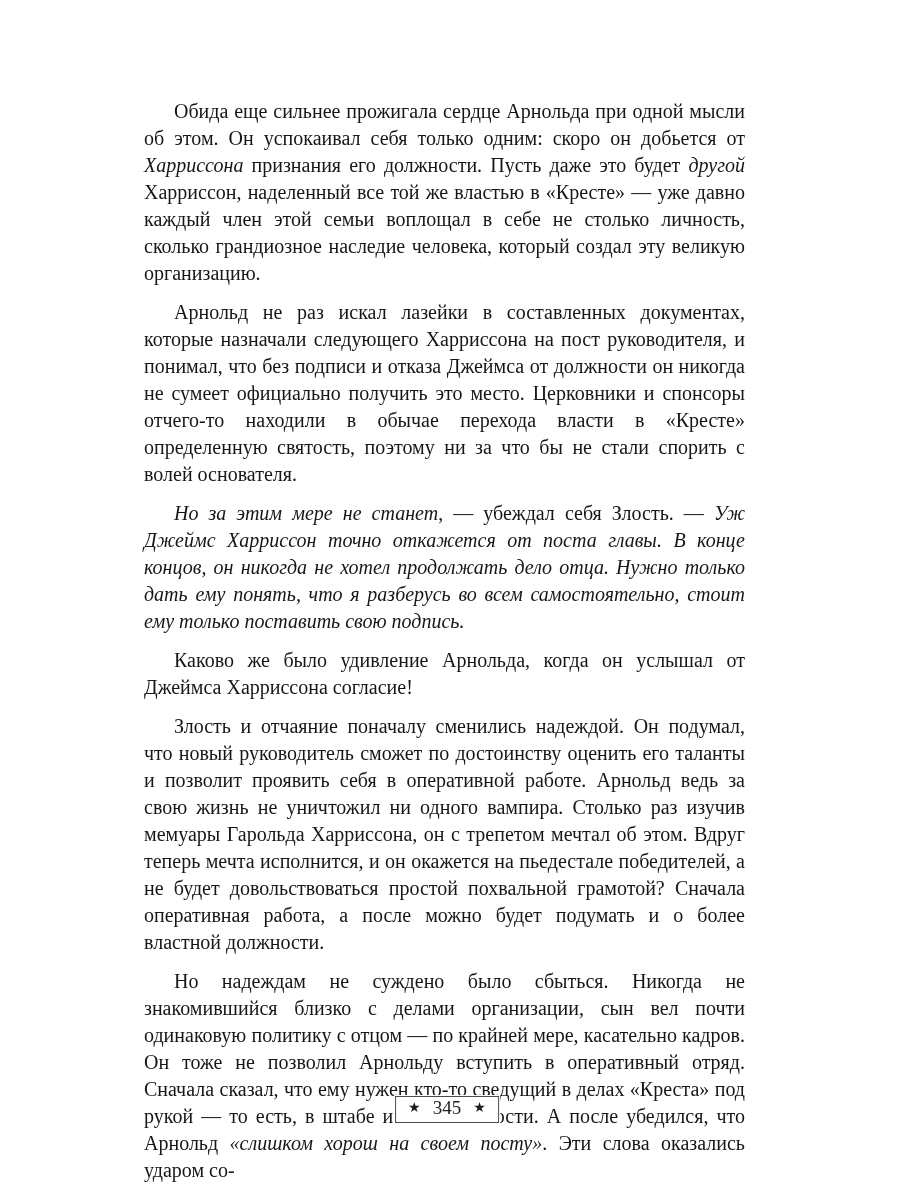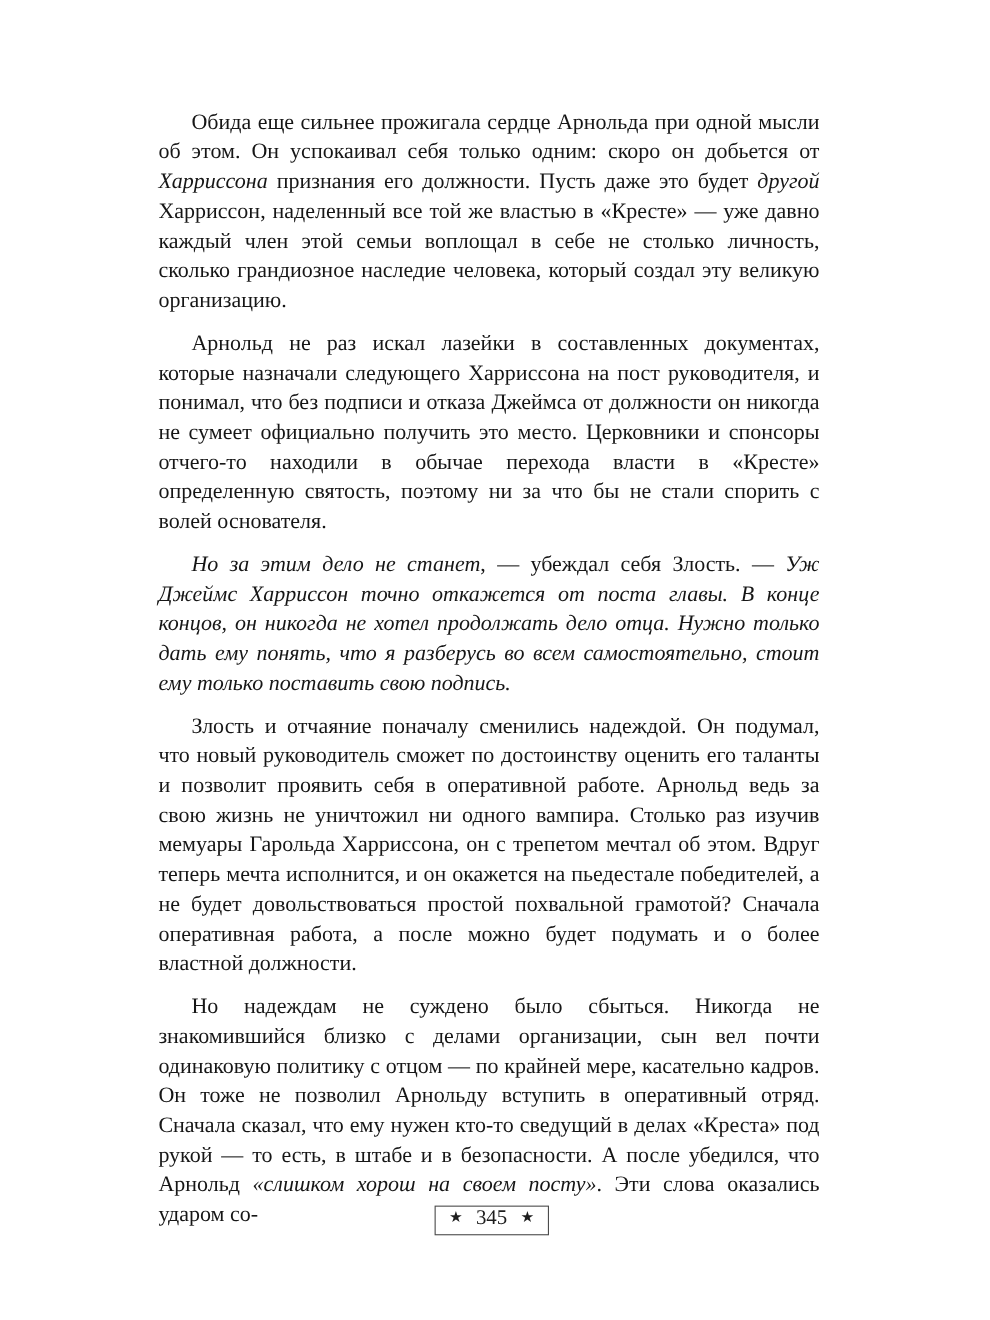--- a/index.html
+++ b/index.html
@@ -64,21 +64,22 @@
 </style>
 </head>
 <body>
 
 <div class="page">
 
   <div class="text-block">
 
   <p class="para"><span>Обида еще сильнее прожигала сердце Арнольда при одной мысли об этом. Он успокаивал себя только одним: скоро он добьется от </span><em>Харриссона</em><span> признания его должности. Пусть даже это будет </span><em>другой</em><span> Харриссон, наделенный все той же властью в «Кресте» — уже давно каждый член этой семьи воплощал в себе не столько личность, сколько грандиозное наследие человека, который создал эту великую организацию.</span></p>
       <p class="para"><span>Арнольд не раз искал лазейки в составленных документах, которые назначали следующего Харриссона на пост руководителя, и понимал, что без подписи и отказа Джеймса от должности он никогда не сумеет официально получить это место. Церковники и спонсоры отчего-то находили в обычае перехода власти в «Кресте» определенную святость, поэтому ни за что бы не стали спорить с волей основателя.</span></p>
-      <p class="para"><em>Но за этим дело не станет</em><span>, — убеждал себя Злость. — </span><em>Уж Джеймс Харриссон точно откажется от поста главы. В конце концов, он никогда не хотел продолжать дело отца. Нужно только дать ему понять, что я разберусь во всем самостоятельно, стоит ему только поставить свою подпись.</em></p>
+      <p class="para"><em>Но за этим мере не станет</em><span>, — убеждал себя Злость. — </span><em>Уж Джеймс Харриссон точно откажется от поста главы. В конце концов, он никогда не хотел продолжать дело отца. Нужно только дать ему понять, что я разберусь во всем самостоятельно, стоит ему только поставить свою подпись.</em></p>
+      <p class="para"><span>Каково же было удивление Арнольда, когда он услышал от Джеймса Харриссона согласие!</span></p>
       <p class="para"><span>Злость и отчаяние поначалу сменились надеждой. Он подумал, что новый руководитель сможет по достоинству оценить его таланты и позволит проявить себя в оперативной работе. Арнольд ведь за свою жизнь не уничтожил ни одного вампира. Столько раз изучив мемуары Гарольда Харриссона, он с трепетом мечтал об этом. Вдруг теперь мечта исполнится, и он окажется на пьедестале победителей, а не будет довольствоваться простой похвальной грамотой? Сначала оперативная работа, а после можно будет подумать и о более властной должности.</span></p>
       <p class="para"><span>Но надеждам не суждено было сбыться. Никогда не знакомившийся близко с делами организации, сын вел почти одинаковую политику с отцом — по крайней мере, касательно кадров. Он тоже не позволил Арнольду вступить в оперативный отряд. Сначала сказал, что ему нужен кто-то сведущий в делах «Креста» под рукой — то есть, в штабе и в безопасности. А после убедился, что Арнольд </span><em>«слишком хорош на своем посту»</em><span>. Эти слова оказались ударом со-</span></p>
     </div>
 
   <div class="page-footer">
     <span class="star">★</span>
     <span class="page-number">345</span>
     <span class="star">★</span>
   </div>
 

